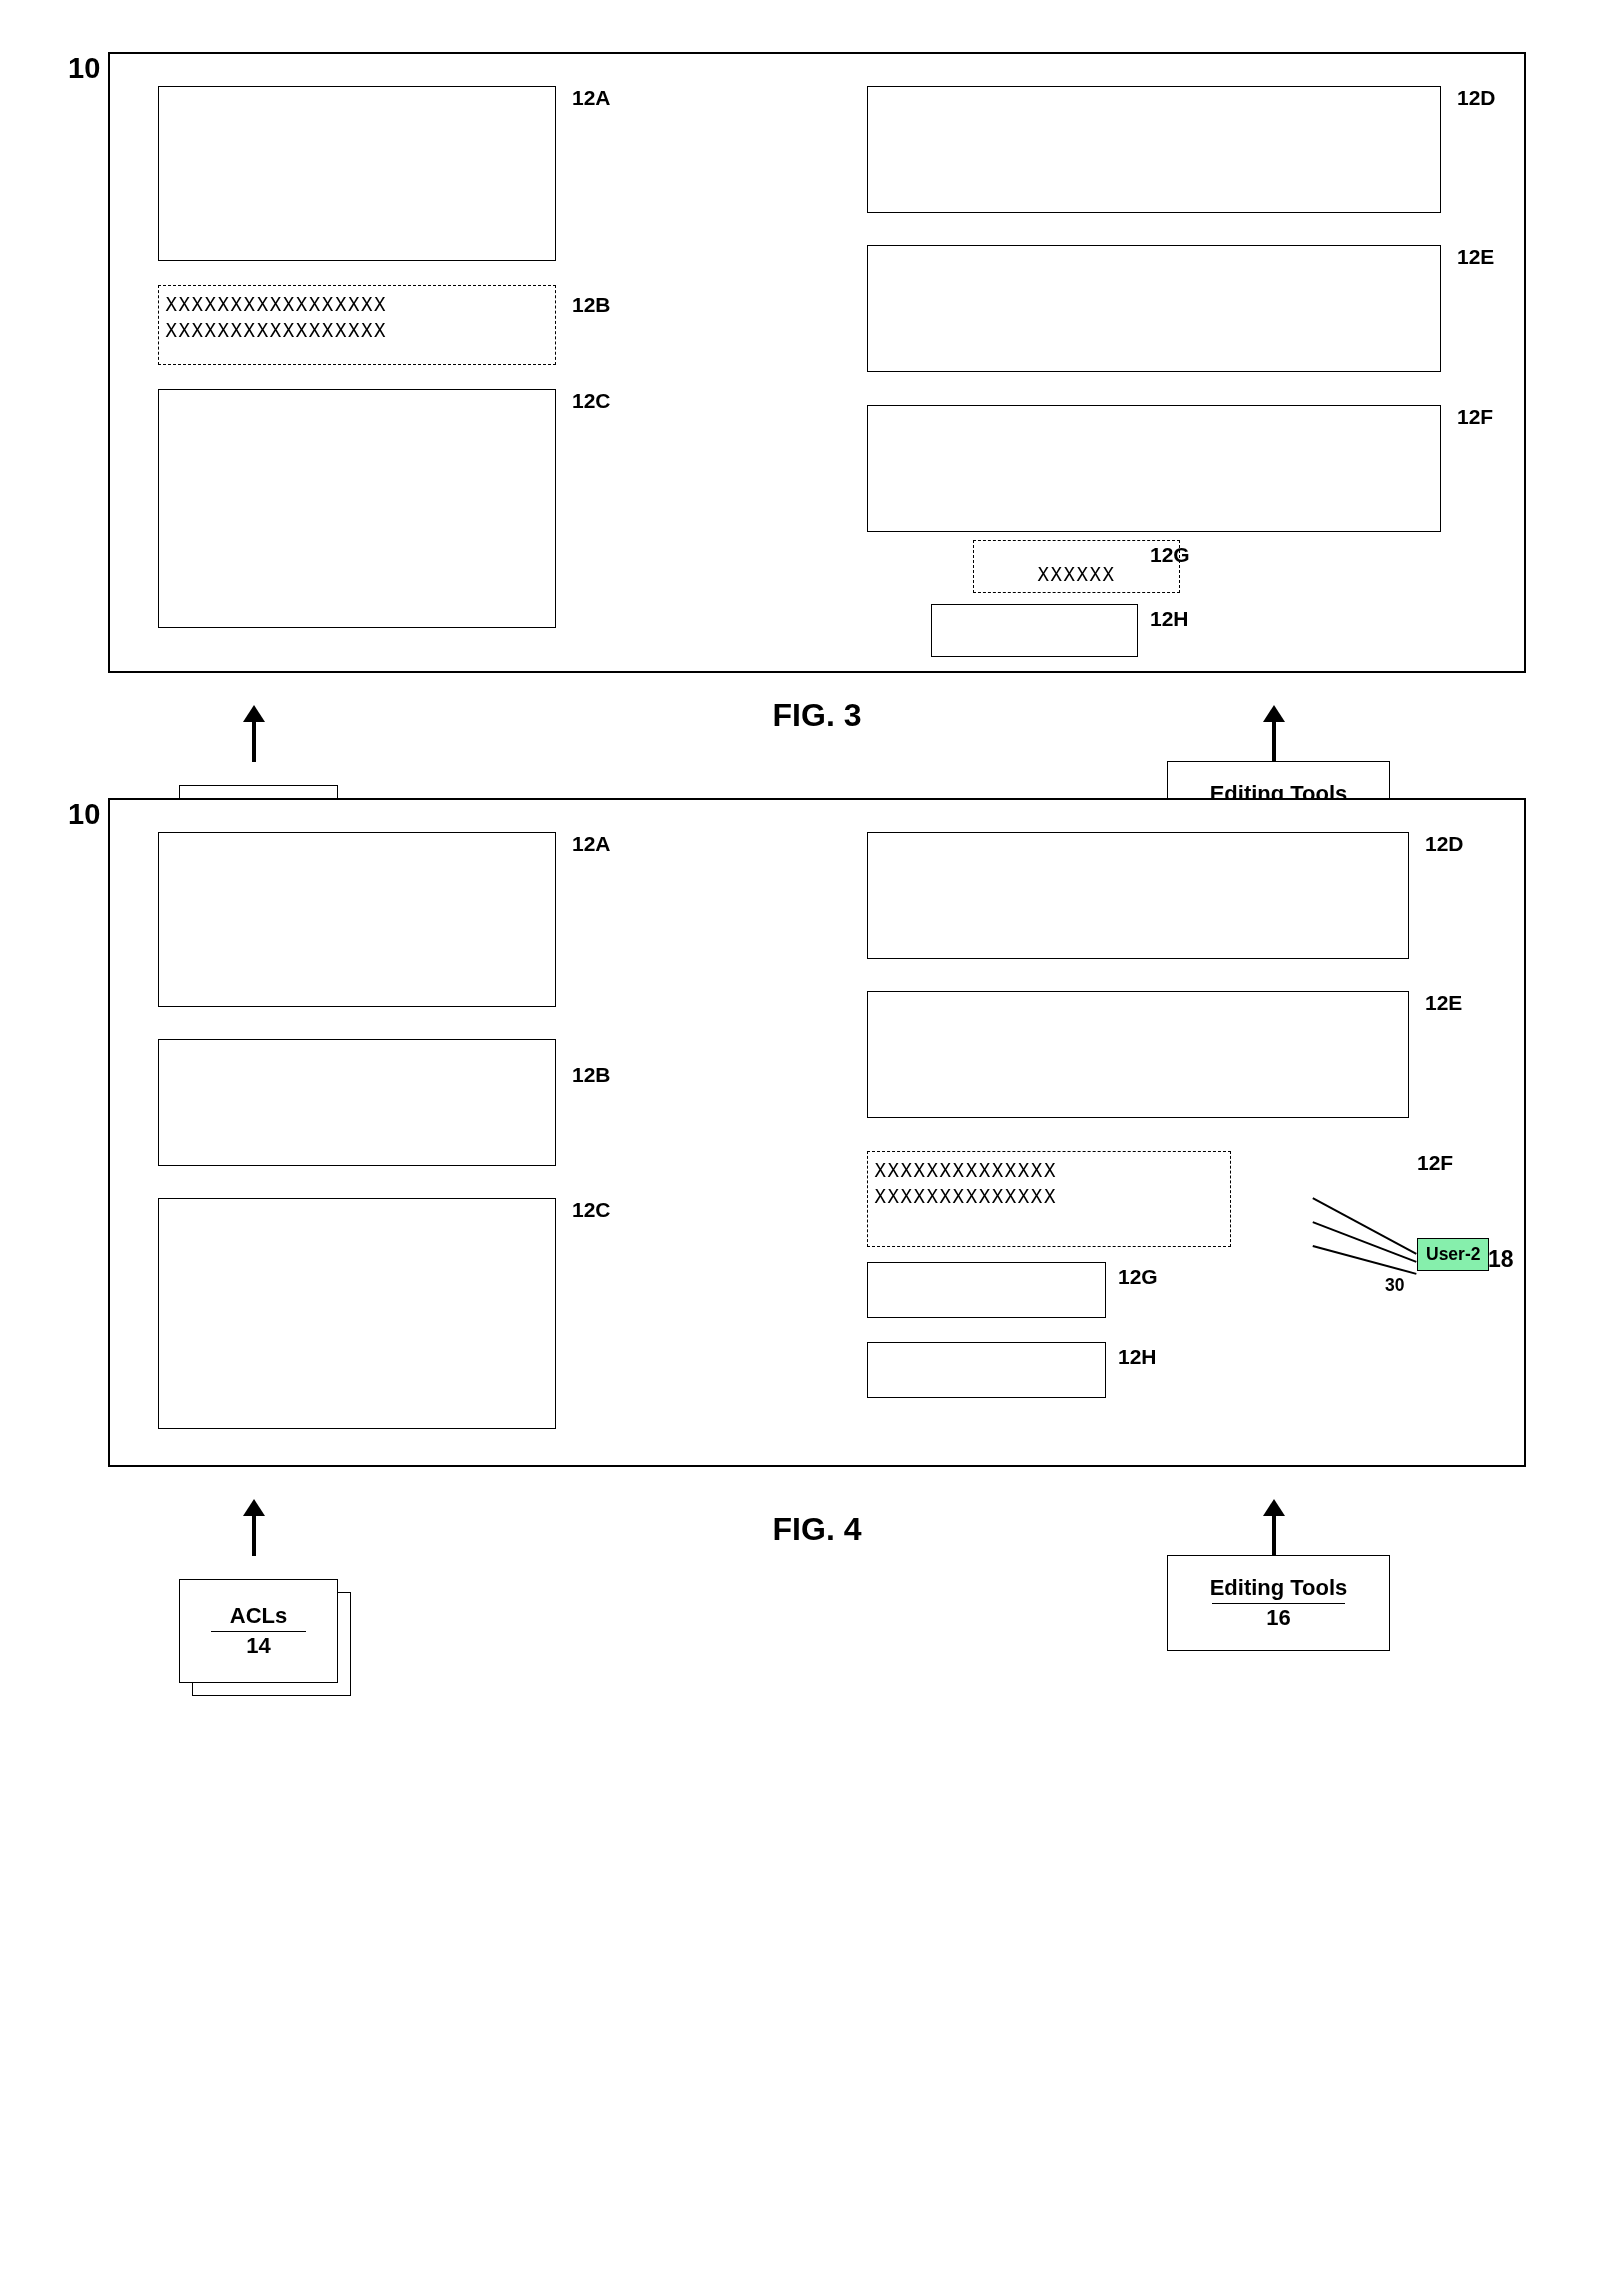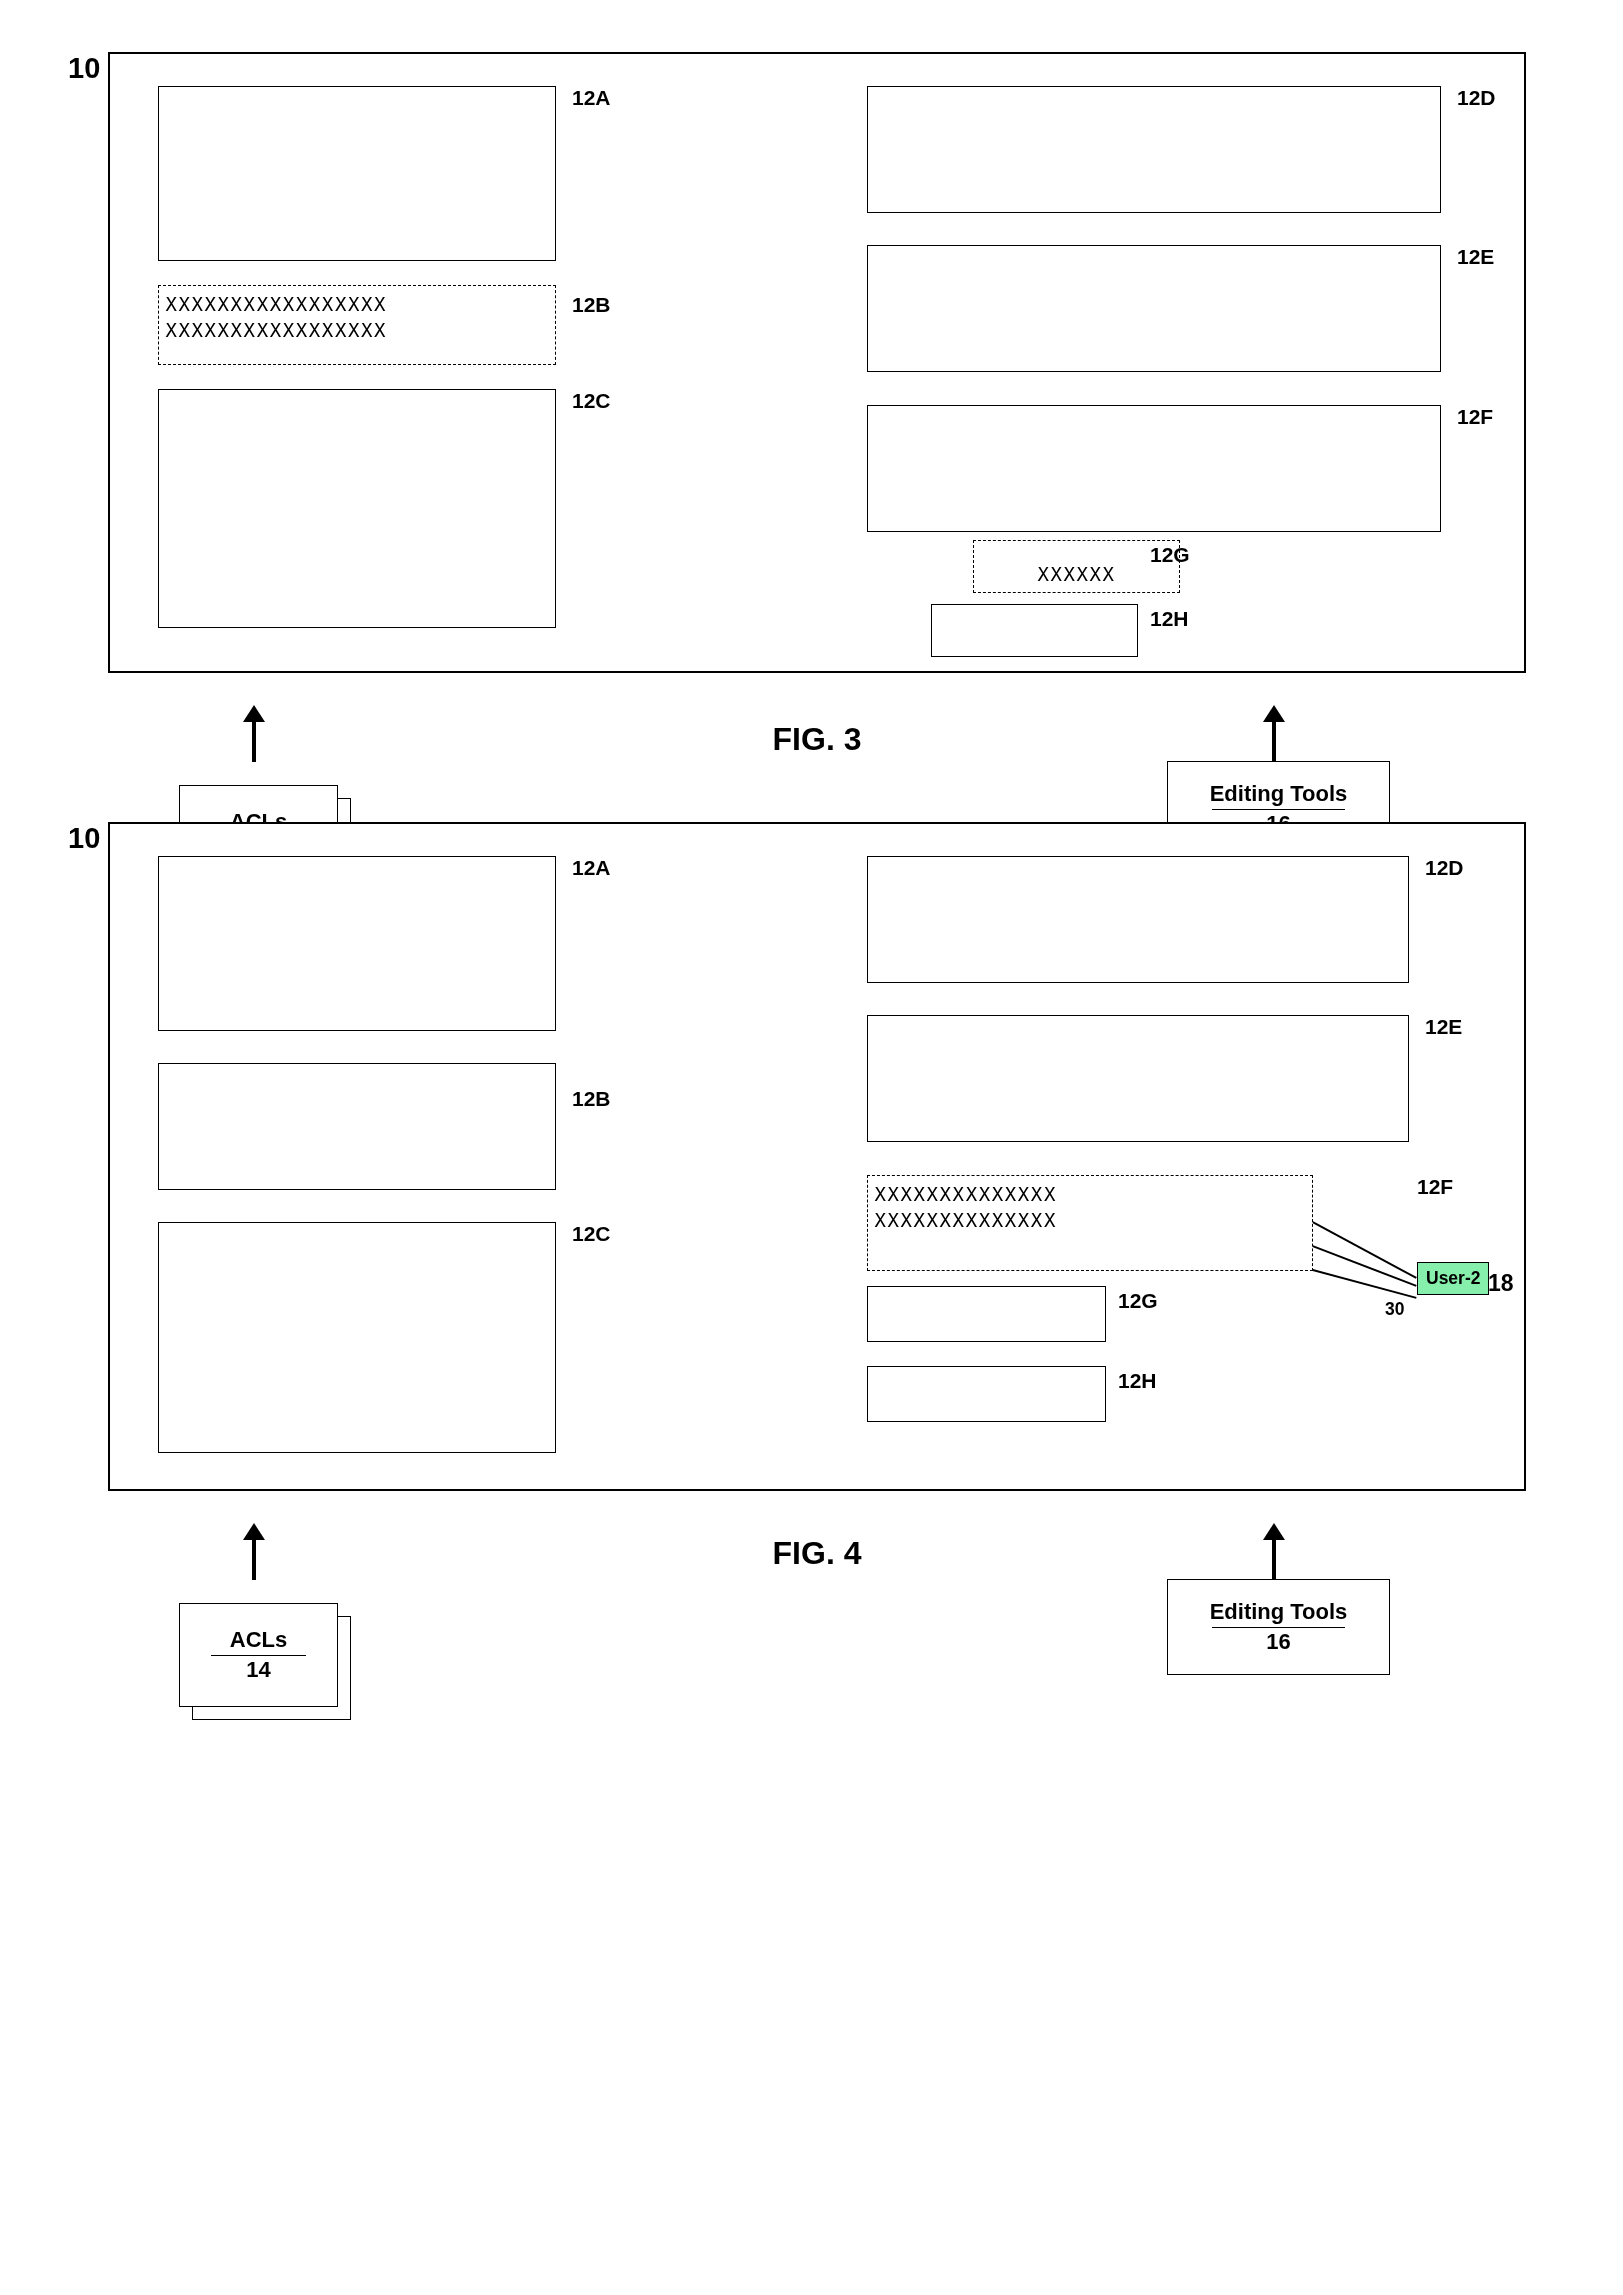--- a/index.html
+++ b/index.html
@@ -195,21 +195,21 @@
       <div class="arrow-head-up"></div>
       <div class="arrow-shaft" style="height:40px;"></div>
     </div>
 
     <div class="below-box" style="position:absolute; left:1147px; top:709px; width:223px; height:96px; display:flex; flex-direction:column; align-items:center; justify-content:center;">
       <div style="font-size:22px; font-weight:bold; line-height:1.2;">Editing Tools</div>
       <div style="border-bottom:1.6px solid #000; width:60%; margin:1.6px 0;"></div>
       <div style="font-size:22px; font-weight:bold;">16</div>
     </div>
 
-    <div class="fig-caption" style="margin-top: 48px; margin-left:88px; width:1418px;">FIG. 3</div>
+    <div class="fig-caption" style="margin-top: 24px; margin-left:88px; width:1418px;">FIG. 3</div>
 
   </div>
 
   <div class="figure-section" style="position:relative; margin-top:64px;">
 
     <div class="corner-label" style="top:0; left:48px; font-size:29px;">10</div>
 
     <div class="diagram-box" style="width:1418px; height:669px; margin-left:88px; margin-top:24px; position:relative;">
 
       <div class="elem-box" style="left:48px; top:32px; width:398px; height:175px;"></div>
@@ -220,21 +220,21 @@
 
       <div class="elem-box" style="left:48px; top:398px; width:398px; height:231px;"></div>
       <div class="label" style="left:462px; top:398px;">12C</div>
 
       <div class="elem-box" style="left:757px; top:32px; width:542px; height:127px;"></div>
       <div class="label" style="left:1315px; top:32px;">12D</div>
 
       <div class="elem-box" style="left:757px; top:191px; width:542px; height:127px;"></div>
       <div class="label" style="left:1315px; top:191px;">12E</div>
 
-      <div class="elem-box-dashed" style="left:757px; top:351px; width:446px; height:96px;">
+      <div class="elem-box-dashed" style="left:757px; top:351px; width:364px; height:96px;">
         <div class="x-fill" style="font-size:19px; line-height:1.4; white-space:pre;">XXXXXXXXXXXXXX
 XXXXXXXXXXXXXX</div>
       </div>
       <div class="label" style="left:1307px; top:351px;">12F</div>
 
       <div class="elem-box" style="left:757px; top:462px; width:239px; height:56px;"></div>
       <div class="label" style="left:1008px; top:465px;">12G</div>
 
       <div class="elem-box" style="left:757px; top:542px; width:239px; height:56px;"></div>
       <div class="label" style="left:1008px; top:545px;">12H</div>

